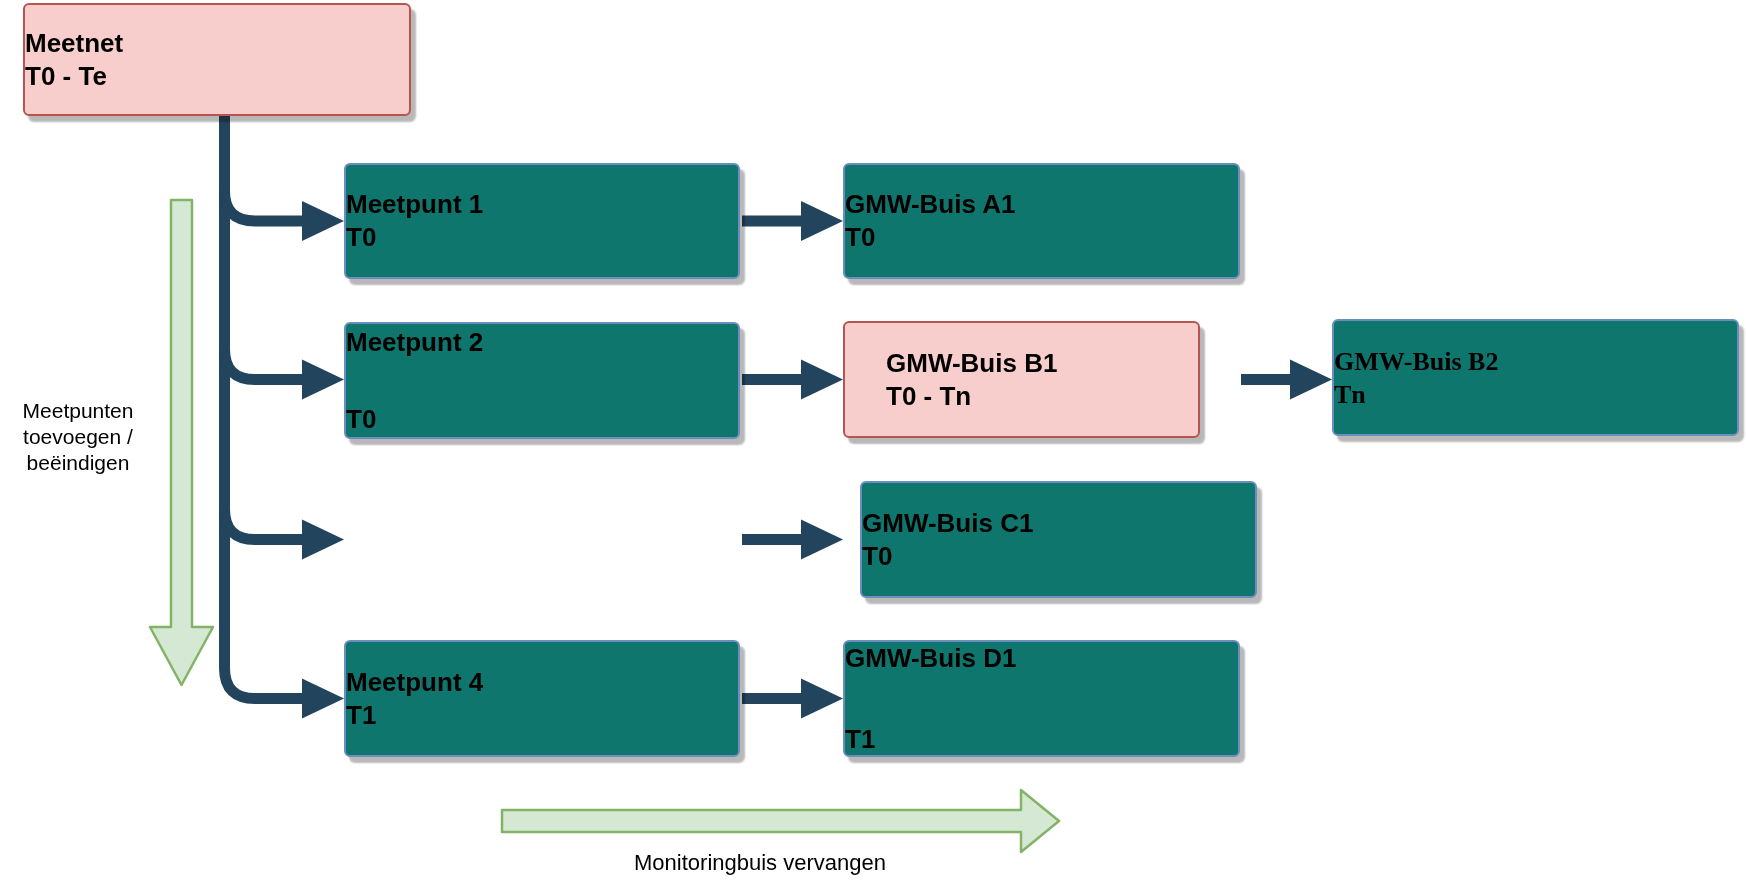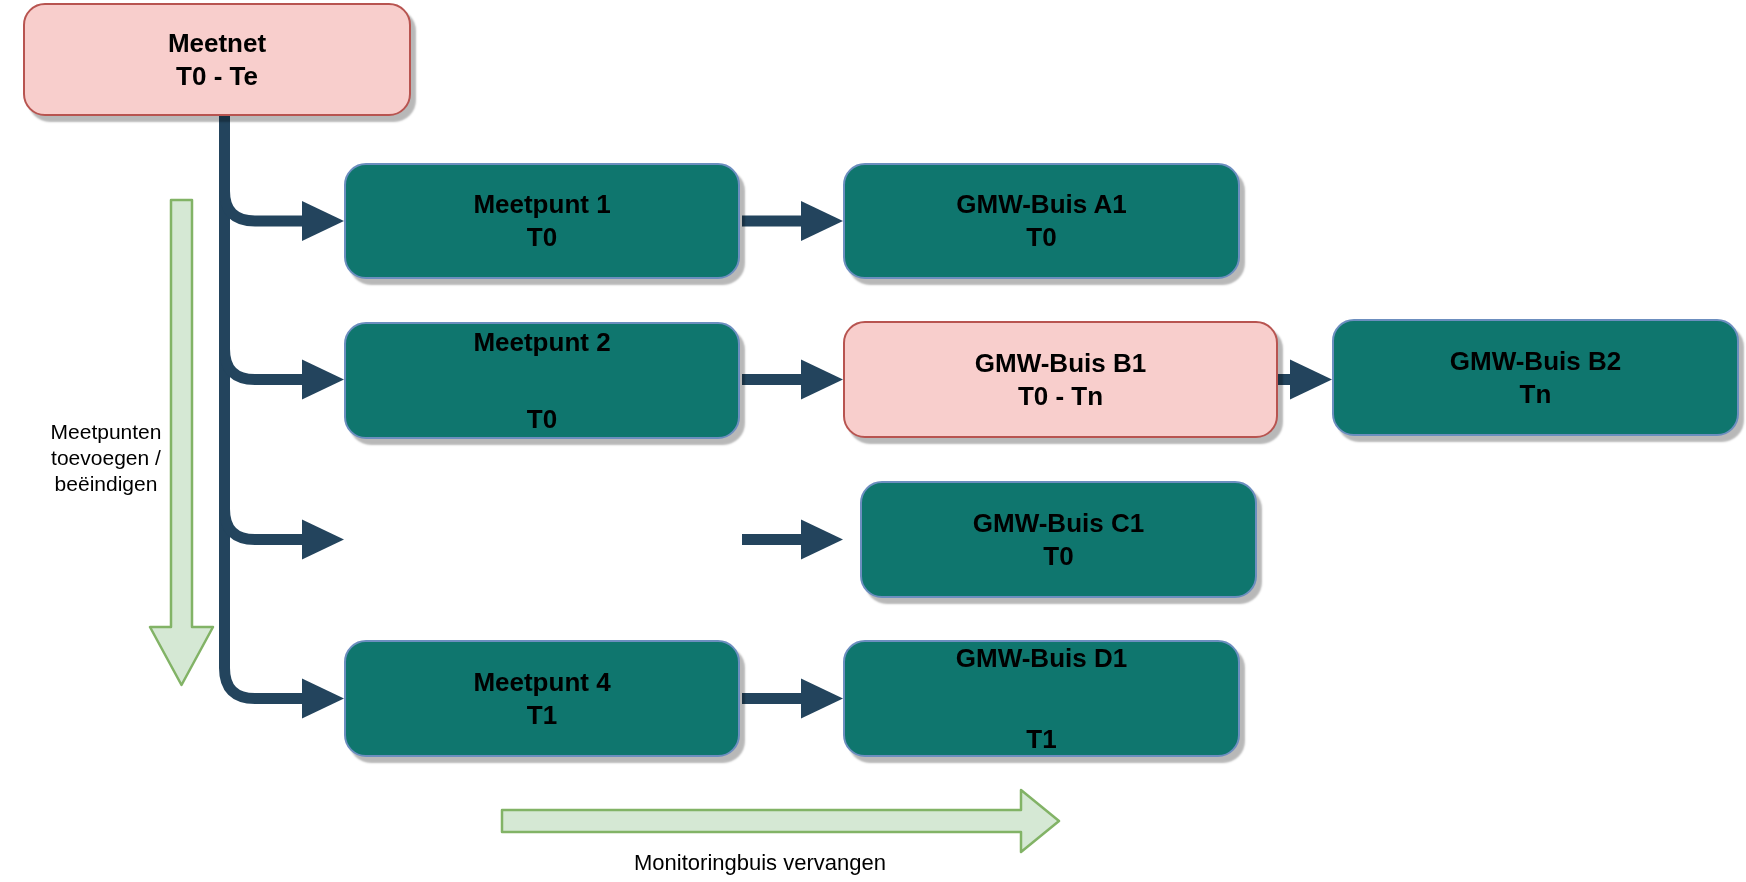--- a/index.html
+++ b/index.html
@@ -2,23 +2,23 @@
 <html><head>
 <meta charset="utf-8">
 <style>
   html,body{margin:0;padding:0;background:#ffffff;}
   body{font-family:"Liberation Sans", sans-serif;}
   .canvas{position:relative;width:1746px;height:882px;background:#ffffff;overflow:hidden;}
   .layer{position:absolute;left:0;top:0;width:1746px;height:882px;}
   .node{
     position:absolute;
     box-sizing:border-box;
-    border-radius:22px;
+    border-radius:6px;
     border:2px solid;
-    display:flex;flex-direction:column;align-items:center;justify-content:center;
+    display:flex;flex-direction:column;align-items:flex-start;justify-content:center;
     text-align:center;
     font-weight:bold;font-size:26px;line-height:33px;color:#000000;
     box-shadow:5px 6px 2px rgba(0,0,0,0.28);
   }
   .node.blue{background:#0f766e;border-color:#6c8ebf;}
   .node.red{background:#f8cecc;border-color:#b85450;}
   .anno{
     position:absolute;color:#000000;font-size:21px;line-height:26px;
     text-align:center;font-weight:normal;
   }
@@ -75,47 +75,47 @@
   <div class="node blue" style="left:843px; top:163px; width:397px; height:116px;">
     <div>GMW-Buis A1</div>
     <div>T0</div>
   </div>
 
   <div class="node blue" style="left:344px; top:322px; width:396px; height:117px;gap:44px;">
     <div>Meetpunt 2</div>
     <div>T0</div>
   </div>
 
-  <div class="node red" style="left:843px; top:321px; width:435px; height:117px;">
+  <div class="node red" style="left:843px; top:321px; width:357px; height:117px;padding-left:41px;">
     <div>GMW-Buis B1</div>
     <div>T0 - Tn</div>
   </div>
 
-  <div class="node blue" style="left:1332px;top:319px; width:407px; height:117px;">
+  <div class="node blue" style="left:1332px;top:319px; width:407px; height:117px;font-family:Liberation Serif, serif;">
     <div>GMW-Buis B2</div>
     <div>Tn</div>
   </div>
 
 
   <div class="node blue" style="left:843px; top:481px; width:397px; height:117px;margin-left:17px;">
     <div>GMW-Buis C1</div>
     <div>T0</div>
   </div>
 
   <div class="node blue" style="left:344px; top:640px; width:396px; height:117px;">
     <div>Meetpunt 4</div>
     <div>T1</div>
   </div>
 
   <div class="node blue" style="left:843px; top:640px; width:397px; height:117px;gap:48px;">
     <div>GMW-Buis D1</div>
     <div>T1</div>
   </div>
 
-  <div class="anno" style="left:0px;top:419px;width:156px;margin-left:28px;">
+  <div class="anno" style="left:0px;top:398px;width:156px;">
     <div>Meetpunten</div>
     <div>toevoegen /</div>
     <div>beëindigen</div>
   </div>
 
   <div class="anno" style="left:510px;top:850px;width:500px;font-size:22px;">Monitoringbuis vervangen</div>
 
 </div>
 
 </body></html>

